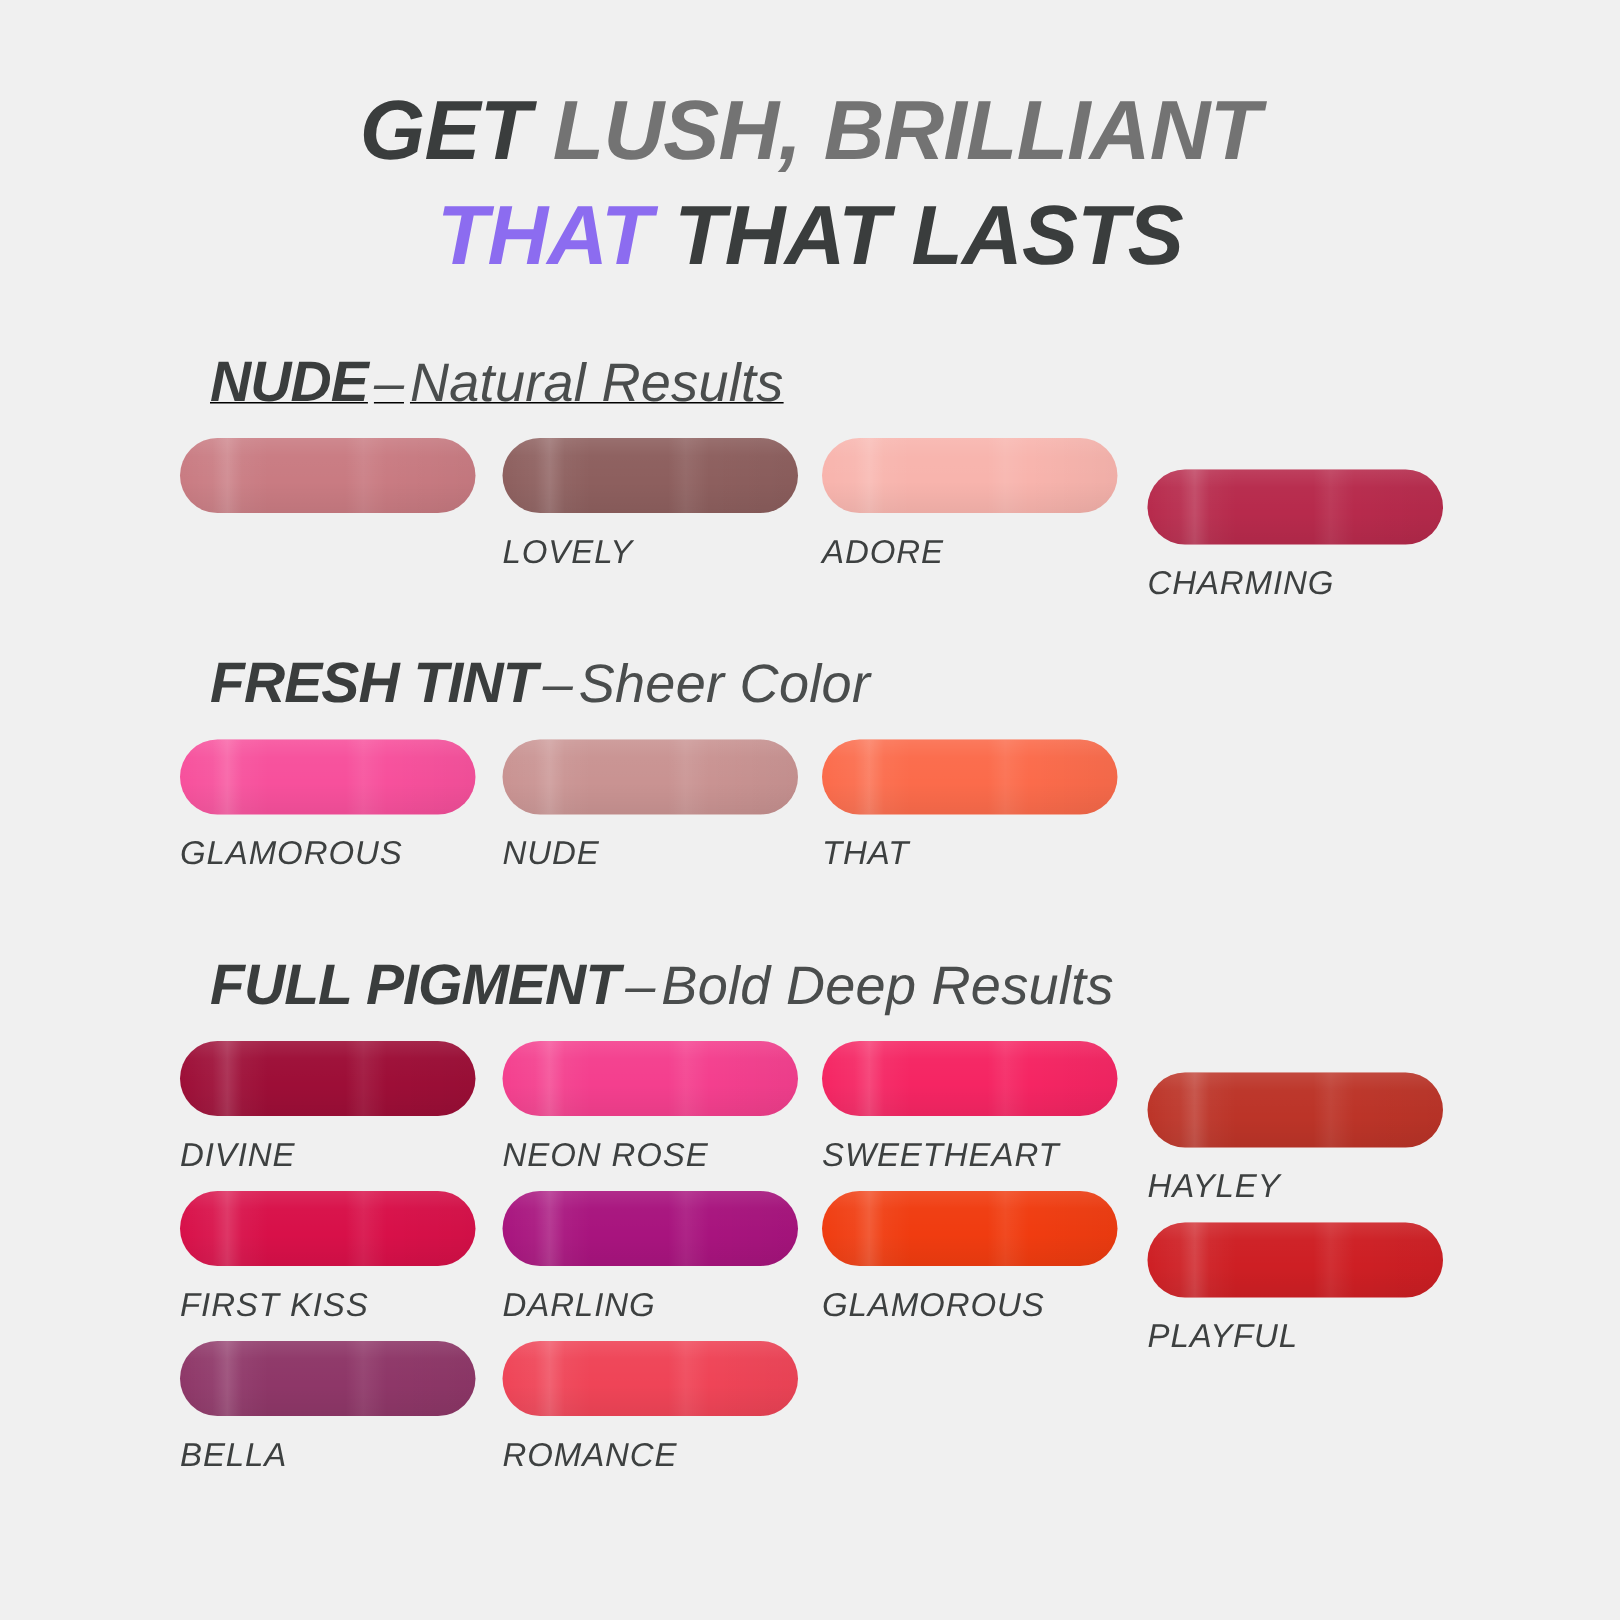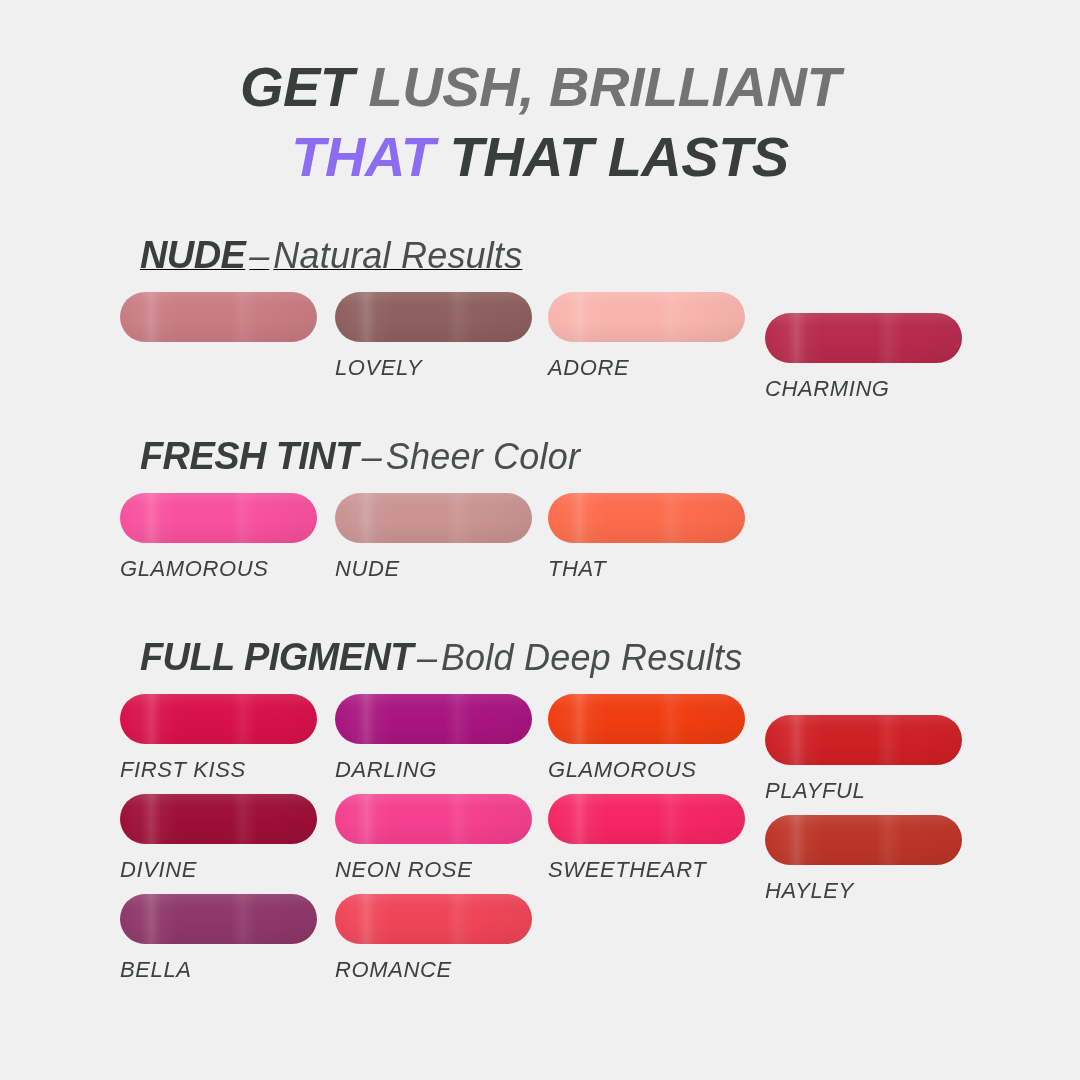--- a/index.html
+++ b/index.html
@@ -193,58 +193,58 @@
 </div>
 
 <div class="section" id="section-full-pigment">
   <div class="section-heading">
     <span class="cat-name">FULL PIGMENT</span><span class="cat-dash">–</span><span class="cat-desc">Bold Deep Results</span>
   </div>
   <div class="swatch-rows">
 
     <div class="swatch-row">
       <div class="swatch-cell col-0">
+        <div class="swatch-chip" style="background-color: rgb(157, 14, 55);"></div>
+        <div class="swatch-label">DIVINE</div>
+      </div>
+      <div class="swatch-cell col-1">
+        <div class="swatch-chip" style="background-color: rgb(244, 63, 142);"></div>
+        <div class="swatch-label">NEON ROSE</div>
+      </div>
+      <div class="swatch-cell col-2">
+        <div class="swatch-chip" style="background-color: rgb(245, 37, 99);"></div>
+        <div class="swatch-label">SWEETHEART</div>
+      </div>
+      <div class="swatch-cell col-3">
+        <div class="swatch-chip" style="background-color: rgb(188, 52, 40);"></div>
+        <div class="swatch-label">HAYLEY</div>
+      </div>
+    </div>
+
+    <div class="swatch-row">
+      <div class="swatch-cell col-0">
         <div class="swatch-chip" style="background-color: rgb(216, 16, 73);"></div>
         <div class="swatch-label">FIRST KISS</div>
       </div>
       <div class="swatch-cell col-1">
         <div class="swatch-chip" style="background-color: rgb(168, 20, 126);"></div>
         <div class="swatch-label">DARLING</div>
       </div>
       <div class="swatch-cell col-2">
         <div class="swatch-chip" style="background-color: rgb(240, 60, 16);"></div>
         <div class="swatch-label">GLAMOROUS</div>
       </div>
       <div class="swatch-cell col-3">
         <div class="swatch-chip" style="background-color: rgb(206, 31, 36);"></div>
         <div class="swatch-label">PLAYFUL</div>
       </div>
     </div>
 
     <div class="swatch-row">
       <div class="swatch-cell col-0">
-        <div class="swatch-chip" style="background-color: rgb(157, 14, 55);"></div>
-        <div class="swatch-label">DIVINE</div>
-      </div>
-      <div class="swatch-cell col-1">
-        <div class="swatch-chip" style="background-color: rgb(244, 63, 142);"></div>
-        <div class="swatch-label">NEON ROSE</div>
-      </div>
-      <div class="swatch-cell col-2">
-        <div class="swatch-chip" style="background-color: rgb(245, 37, 99);"></div>
-        <div class="swatch-label">SWEETHEART</div>
-      </div>
-      <div class="swatch-cell col-3">
-        <div class="swatch-chip" style="background-color: rgb(188, 52, 40);"></div>
-        <div class="swatch-label">HAYLEY</div>
-      </div>
-    </div>
-
-    <div class="swatch-row">
-      <div class="swatch-cell col-0">
         <div class="swatch-chip" style="background-color: rgb(142, 55, 104);"></div>
         <div class="swatch-label">BELLA</div>
       </div>
       <div class="swatch-cell col-1">
         <div class="swatch-chip" style="background-color: rgb(239, 68, 87);"></div>
         <div class="swatch-label">ROMANCE</div>
       </div>
     </div>
 
   </div>

